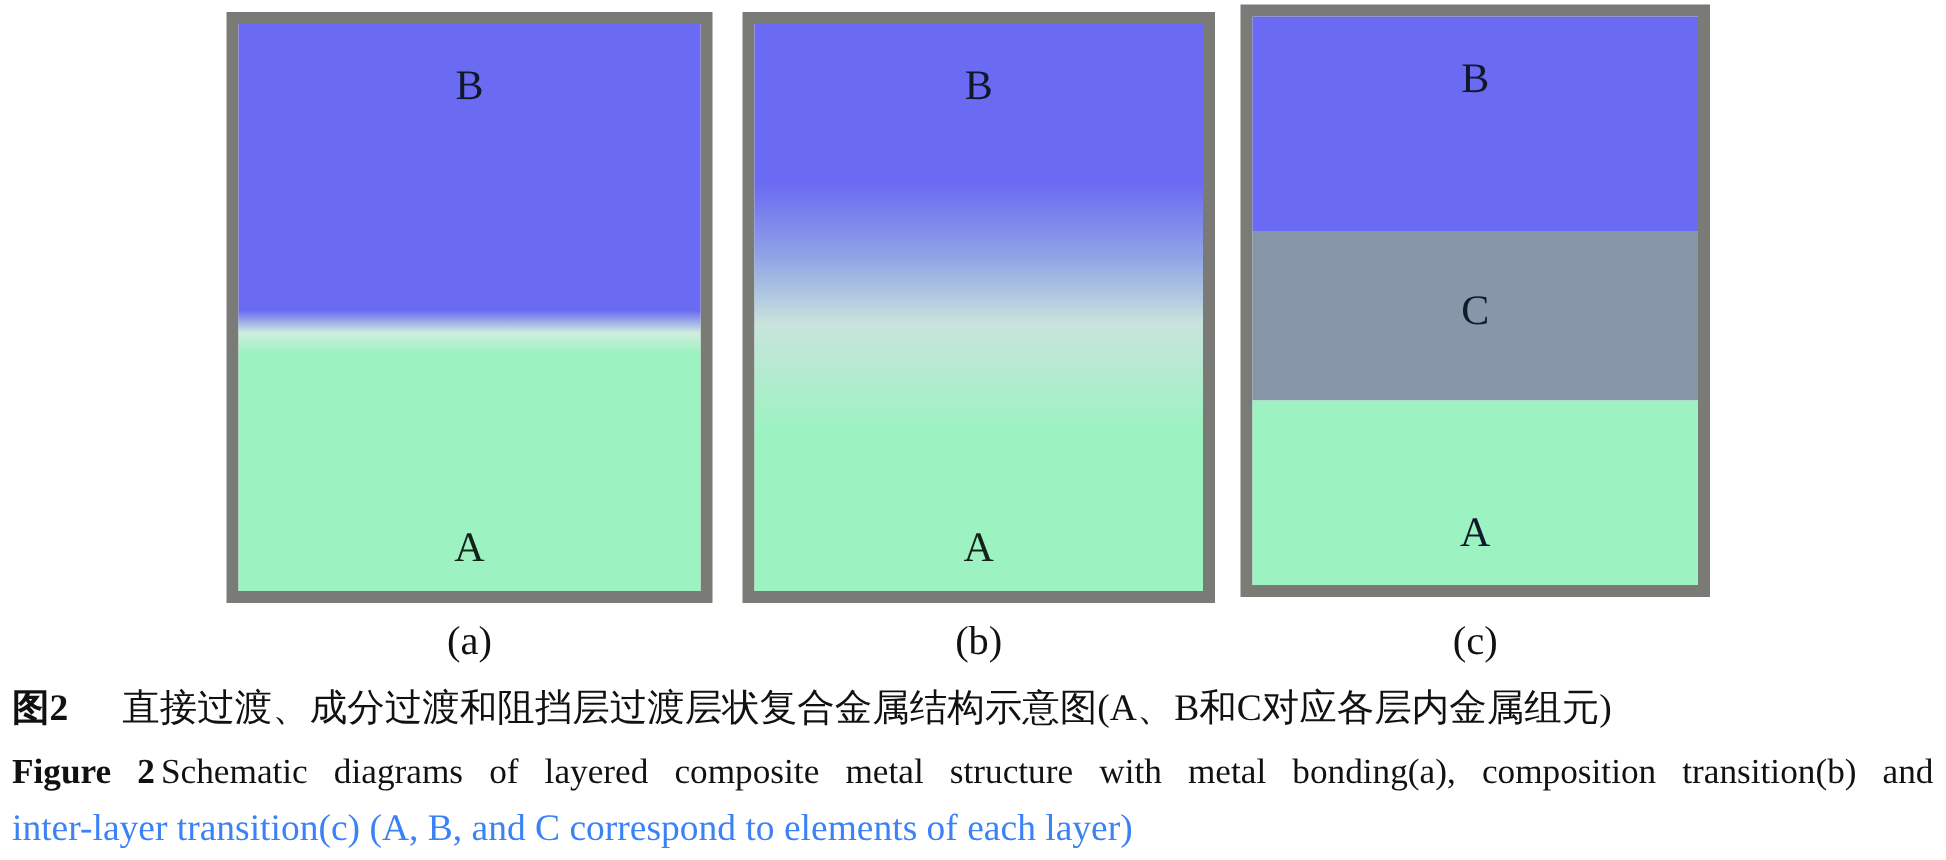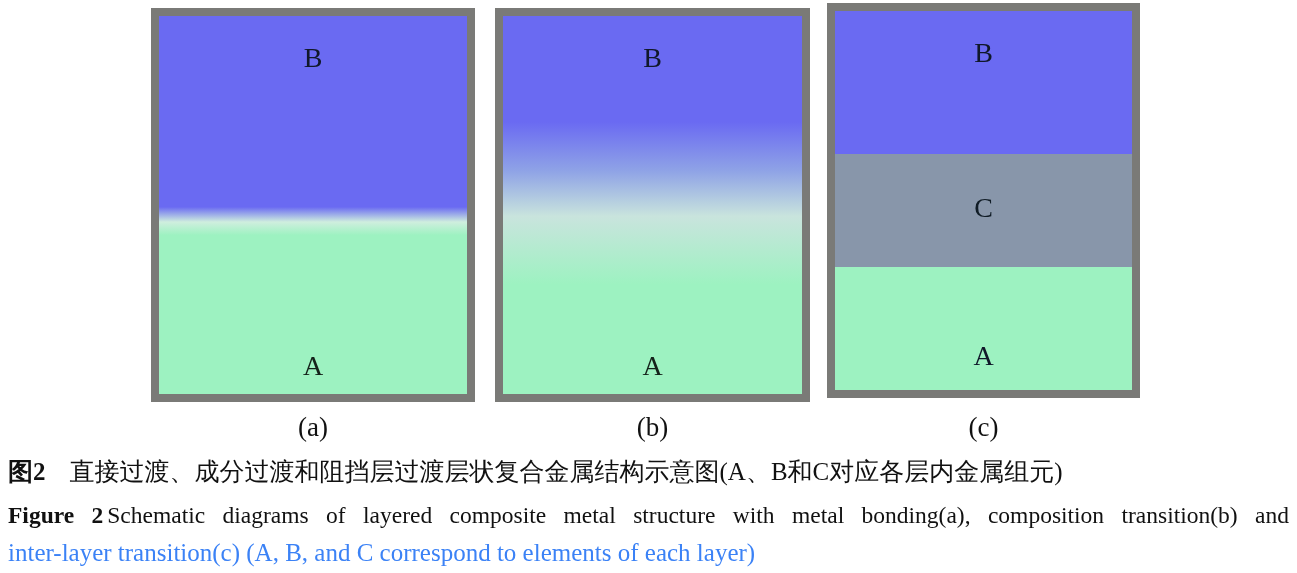--- a/index.html
+++ b/index.html
@@ -84,21 +84,21 @@
 
   
   .caption-zh {
     position: absolute;
     left: 8px; top: 455px;
     width: 1283px;
     font-size: 25px;
     color: #111111;
     white-space: nowrap;
   }
-  .caption-zh .zh-label { font-weight: bold; margin-right: 24px; }
+  .caption-zh .zh-label { font-weight: bold; margin-right: 36px; }
 
   .caption-en-line1 {
     position: absolute;
     left: 8px; top: 502px;
     width: 1281px;
     font-size: 23.5px;
     color: #111111;
     text-align: justify;
     text-align-last: justify;
   }

